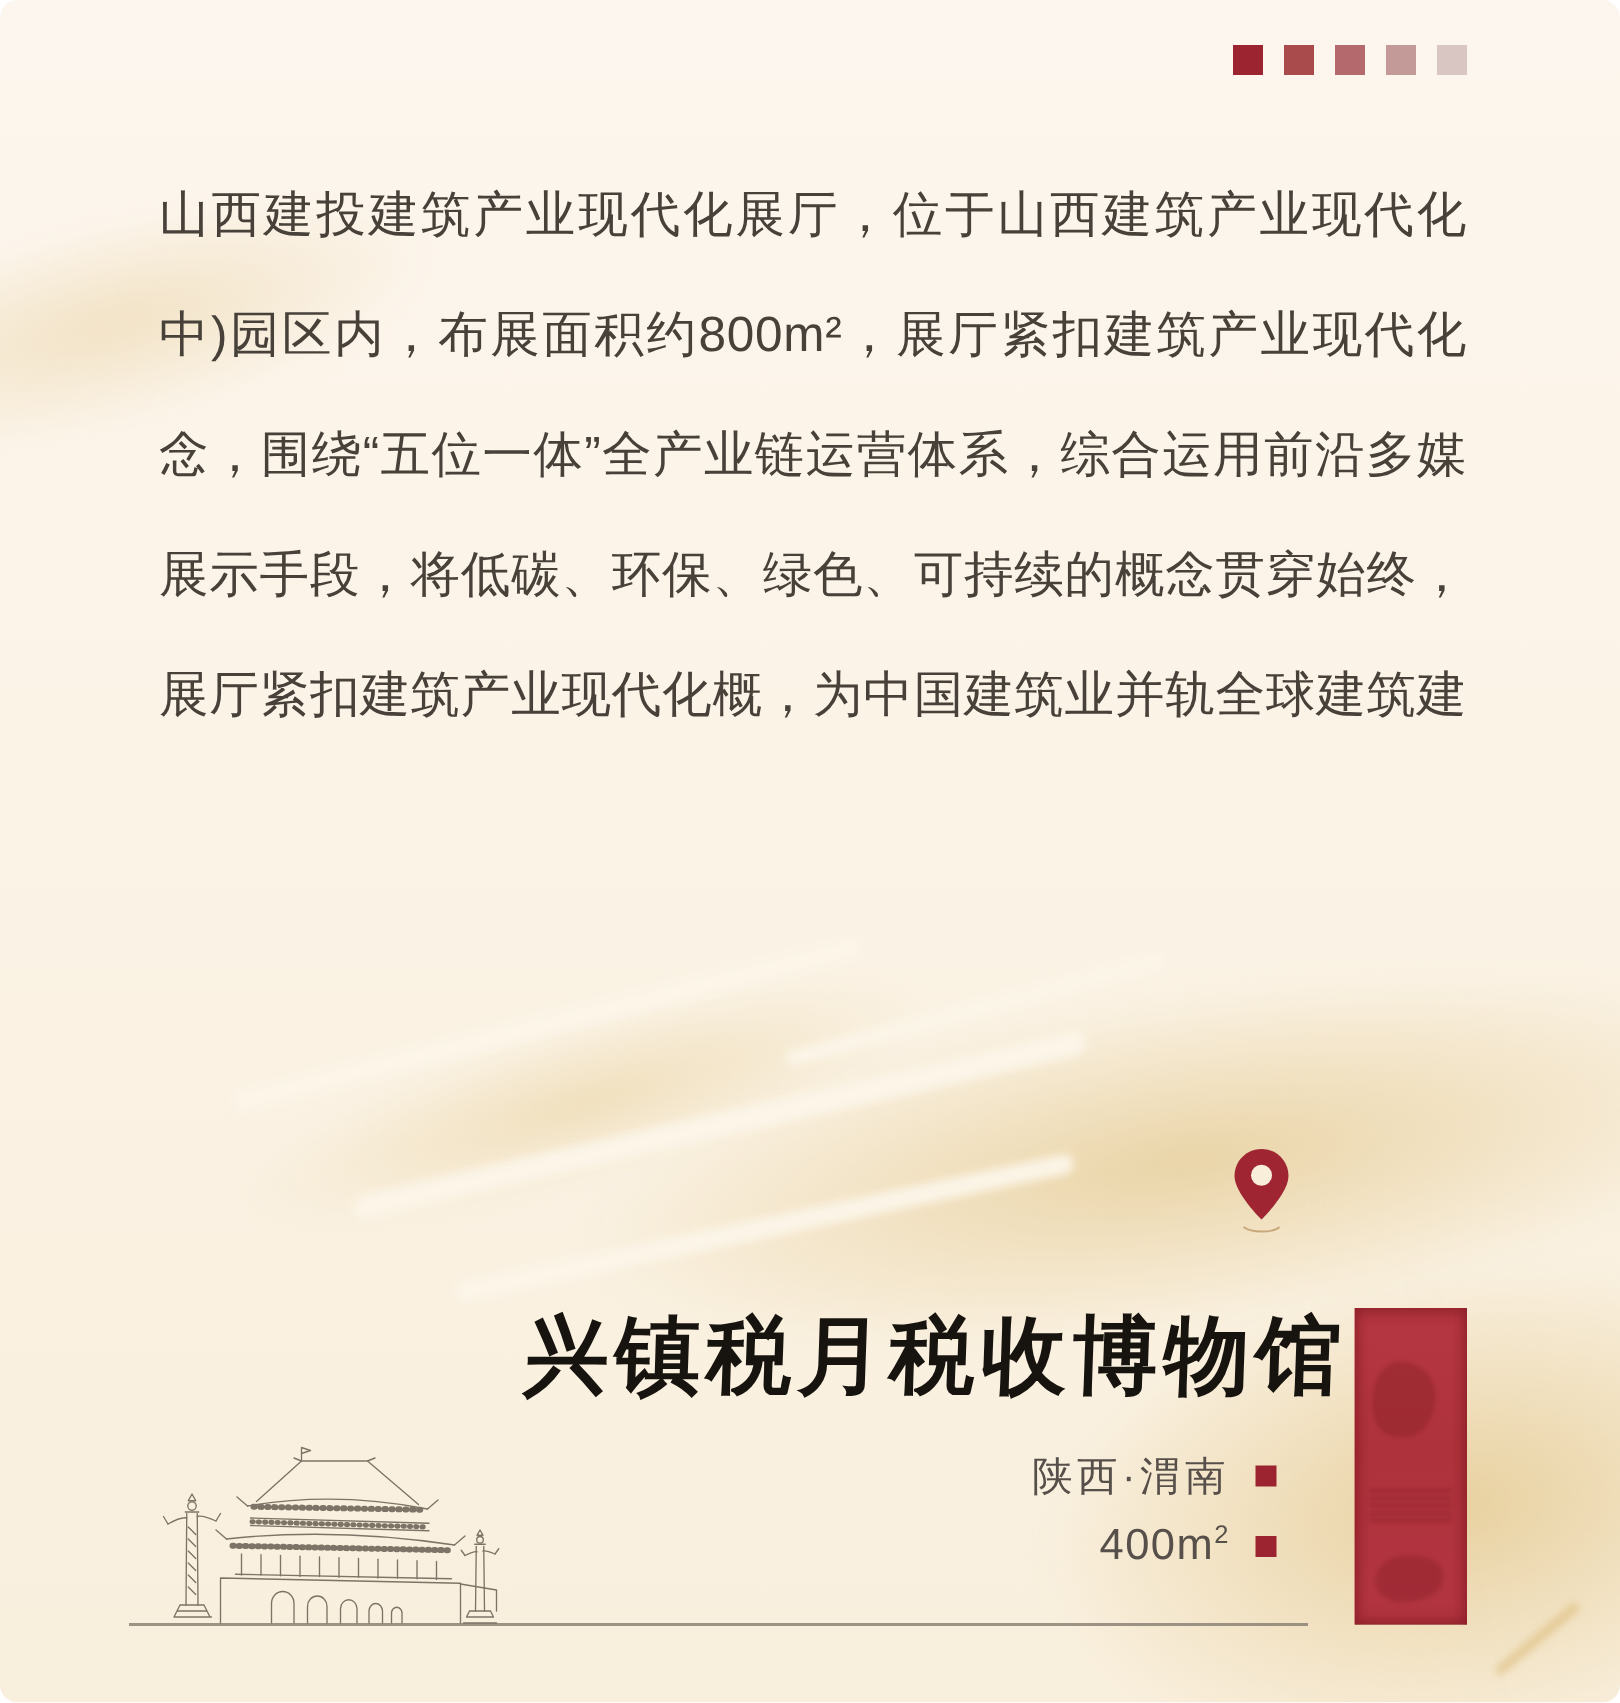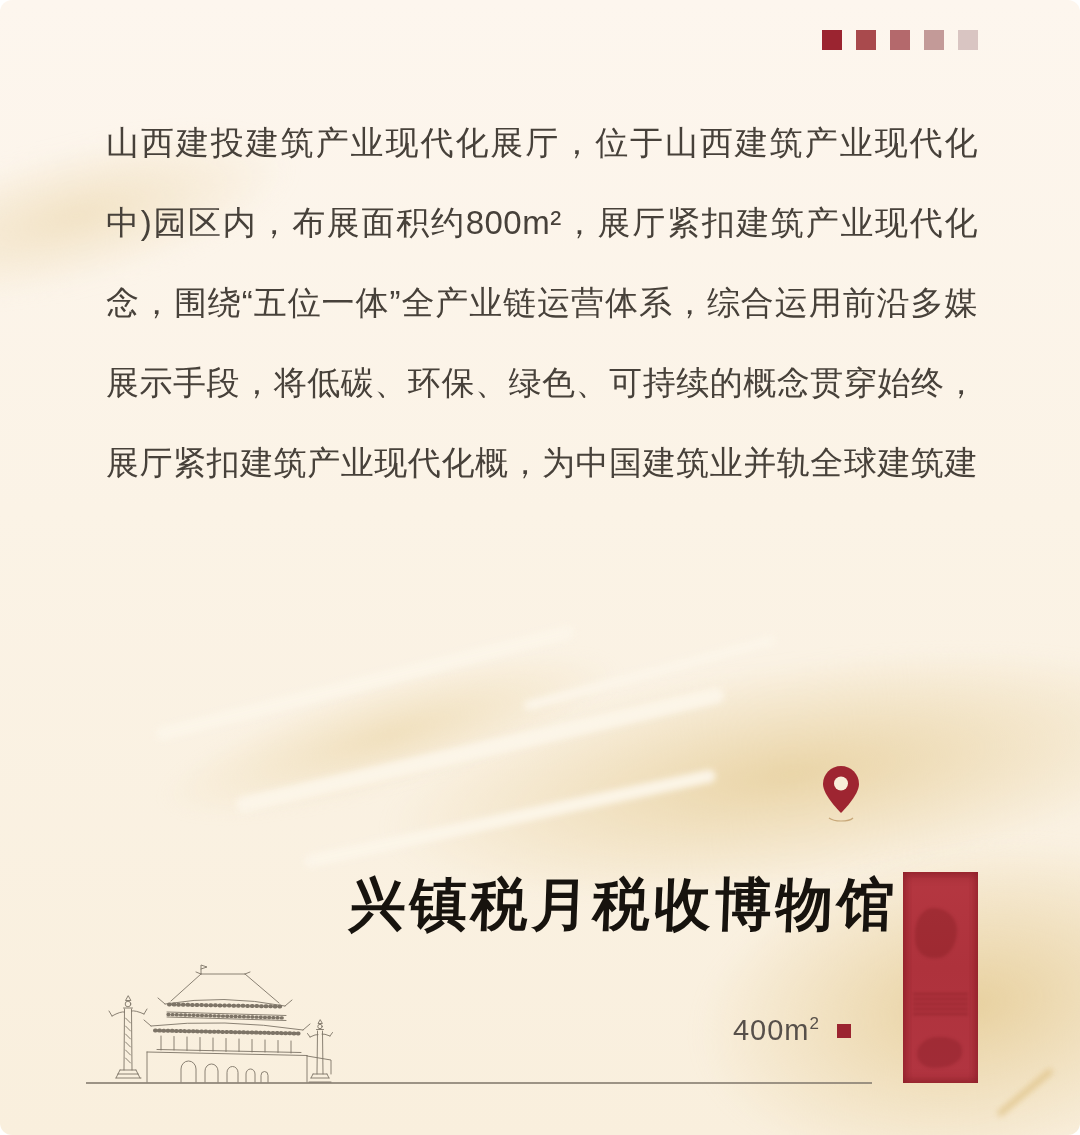--- a/index.html
+++ b/index.html
@@ -133,20 +133,24 @@
   <div id="pin">
     <svg viewBox="0 0 44 60" width="44" height="60">
       <path d="M22,2 C12,2 4,10 4,20 c0,11.5 18,29 18,29 s18,-17.5 18,-29 C40,10 32,2 22,2 Z" fill="#9e2531"></path>
       <circle cx="22" cy="19.5" r="7" fill="#f8eed9"></circle>
       <path d="M10,54 q4,3 12,3 q9,0 12,-3" stroke="rgba(165,120,60,.55)" stroke-width="1.2" fill="none"></path>
     </svg>
   </div>
 
   <div id="venue-title">兴镇税月税收博物馆</div>
 
+  <div class="meta-row" id="meta-location">
+    <span>陕西·渭南</span>
+    <span class="mark" style="background: rgb(155, 36, 48);"></span>
+  </div>
 
   <div class="meta-row" id="meta-area">
     <span><span>400m</span><sup>2</sup></span>
     <span class="mark" style="background: rgb(155, 36, 48);"></span>
   </div>
 
   <div id="seal-banner">
     <div class="art" id="seal-art-horse"></div>
     <div class="art" id="seal-art-text"></div>
     <div class="art" id="seal-art-curl"></div>

